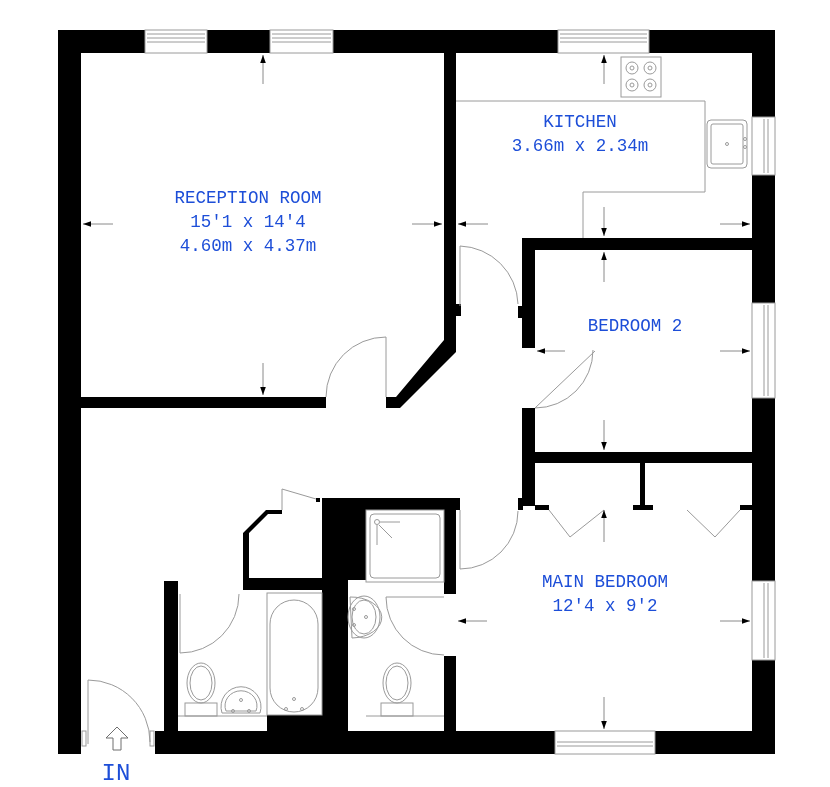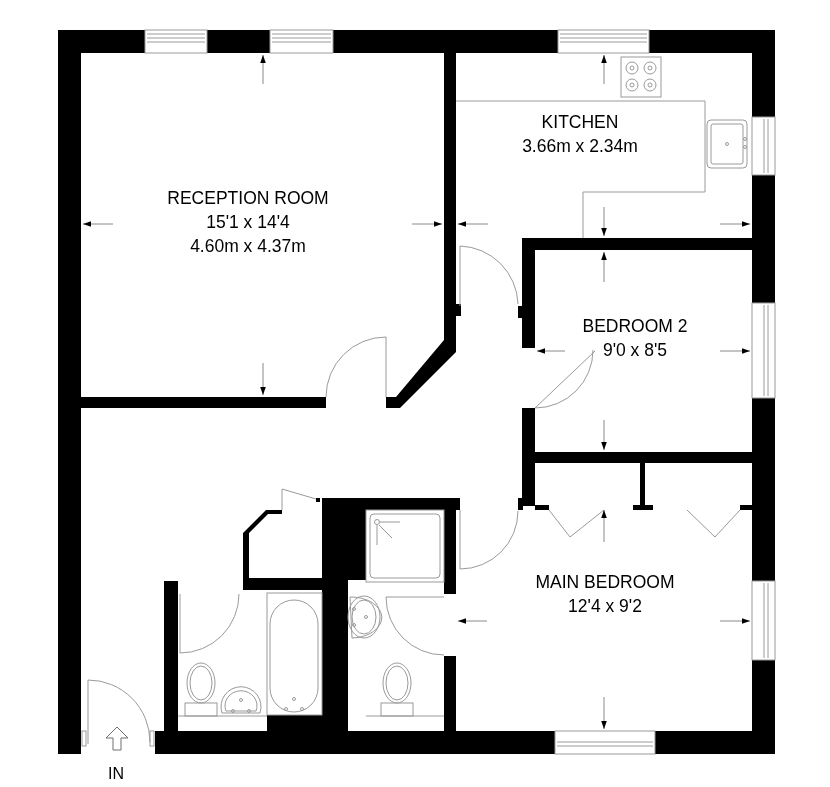--- a/index.html
+++ b/index.html
@@ -5,29 +5,29 @@
   html, body { margin: 0; padding: 0; background: #ffffff; }
   body { width: 830px; height: 787px; overflow: hidden; position: relative; }
   #plan { position: absolute; left: 0; top: 0; width: 830px; height: 787px; }
   .wall { fill: #000000; }
   .thin { fill: none; stroke: #9a9a9a; stroke-width: 1; }
   .thin-dark { fill: none; stroke: #6e6e6e; stroke-width: 1; }
   .win { fill: #ffffff; stroke: #9a9a9a; stroke-width: 1; }
   .dimline { stroke: #8a8a8a; stroke-width: 1; fill: none; }
   .label {
     position: absolute;
-    font-family: Liberation Sans, sans-serif;
-    color: #000000;
+    font-family: Liberation Mono, monospace;
+    color: #1d4ed8;
     text-align: center;
     line-height: 24px;
     font-size: 17.5px;
     white-space: nowrap;
   }
   .label div { height: 24px; }
-  #in-label { font-size: 16px; line-height: 24px; }
+  #in-label { font-size: 24px; line-height: 24px; }
 </style>
 </head>
 <body>
 
 <svg id="plan" viewBox="0 0 830 787" xmlns="http://www.w3.org/2000/svg">
   <defs>
     <marker id="ah" viewBox="0 0 10 10" refX="10" refY="5" markerWidth="8" markerHeight="8" orient="auto-start-reverse">
       <path d="M0,1.5 L10,5 L0,8.5 Z" fill="#000"></path>
     </marker>
   </defs>
@@ -279,21 +279,20 @@
   <div>4.60m x 4.37m</div>
 </div>
 
 <div class="label" style="left:495px; top:110px; width:170px;">
   <div>KITCHEN</div>
   <div>3.66m x 2.34m</div>
 </div>
 
 <div class="label" style="left:560px; top:314px; width:150px;">
   <div>BEDROOM 2</div>
-  <div>9'0 x 8'5</div>
 </div>
 
 <div class="label" style="left:510px; top:570px; width:190px;">
   <div>MAIN BEDROOM</div>
   <div>12'4 x 9'2</div>
 </div>
 
 <div class="label" id="in-label" style="left:96px; top:762px; width:40px;">IN</div>
 
 </body></html>

